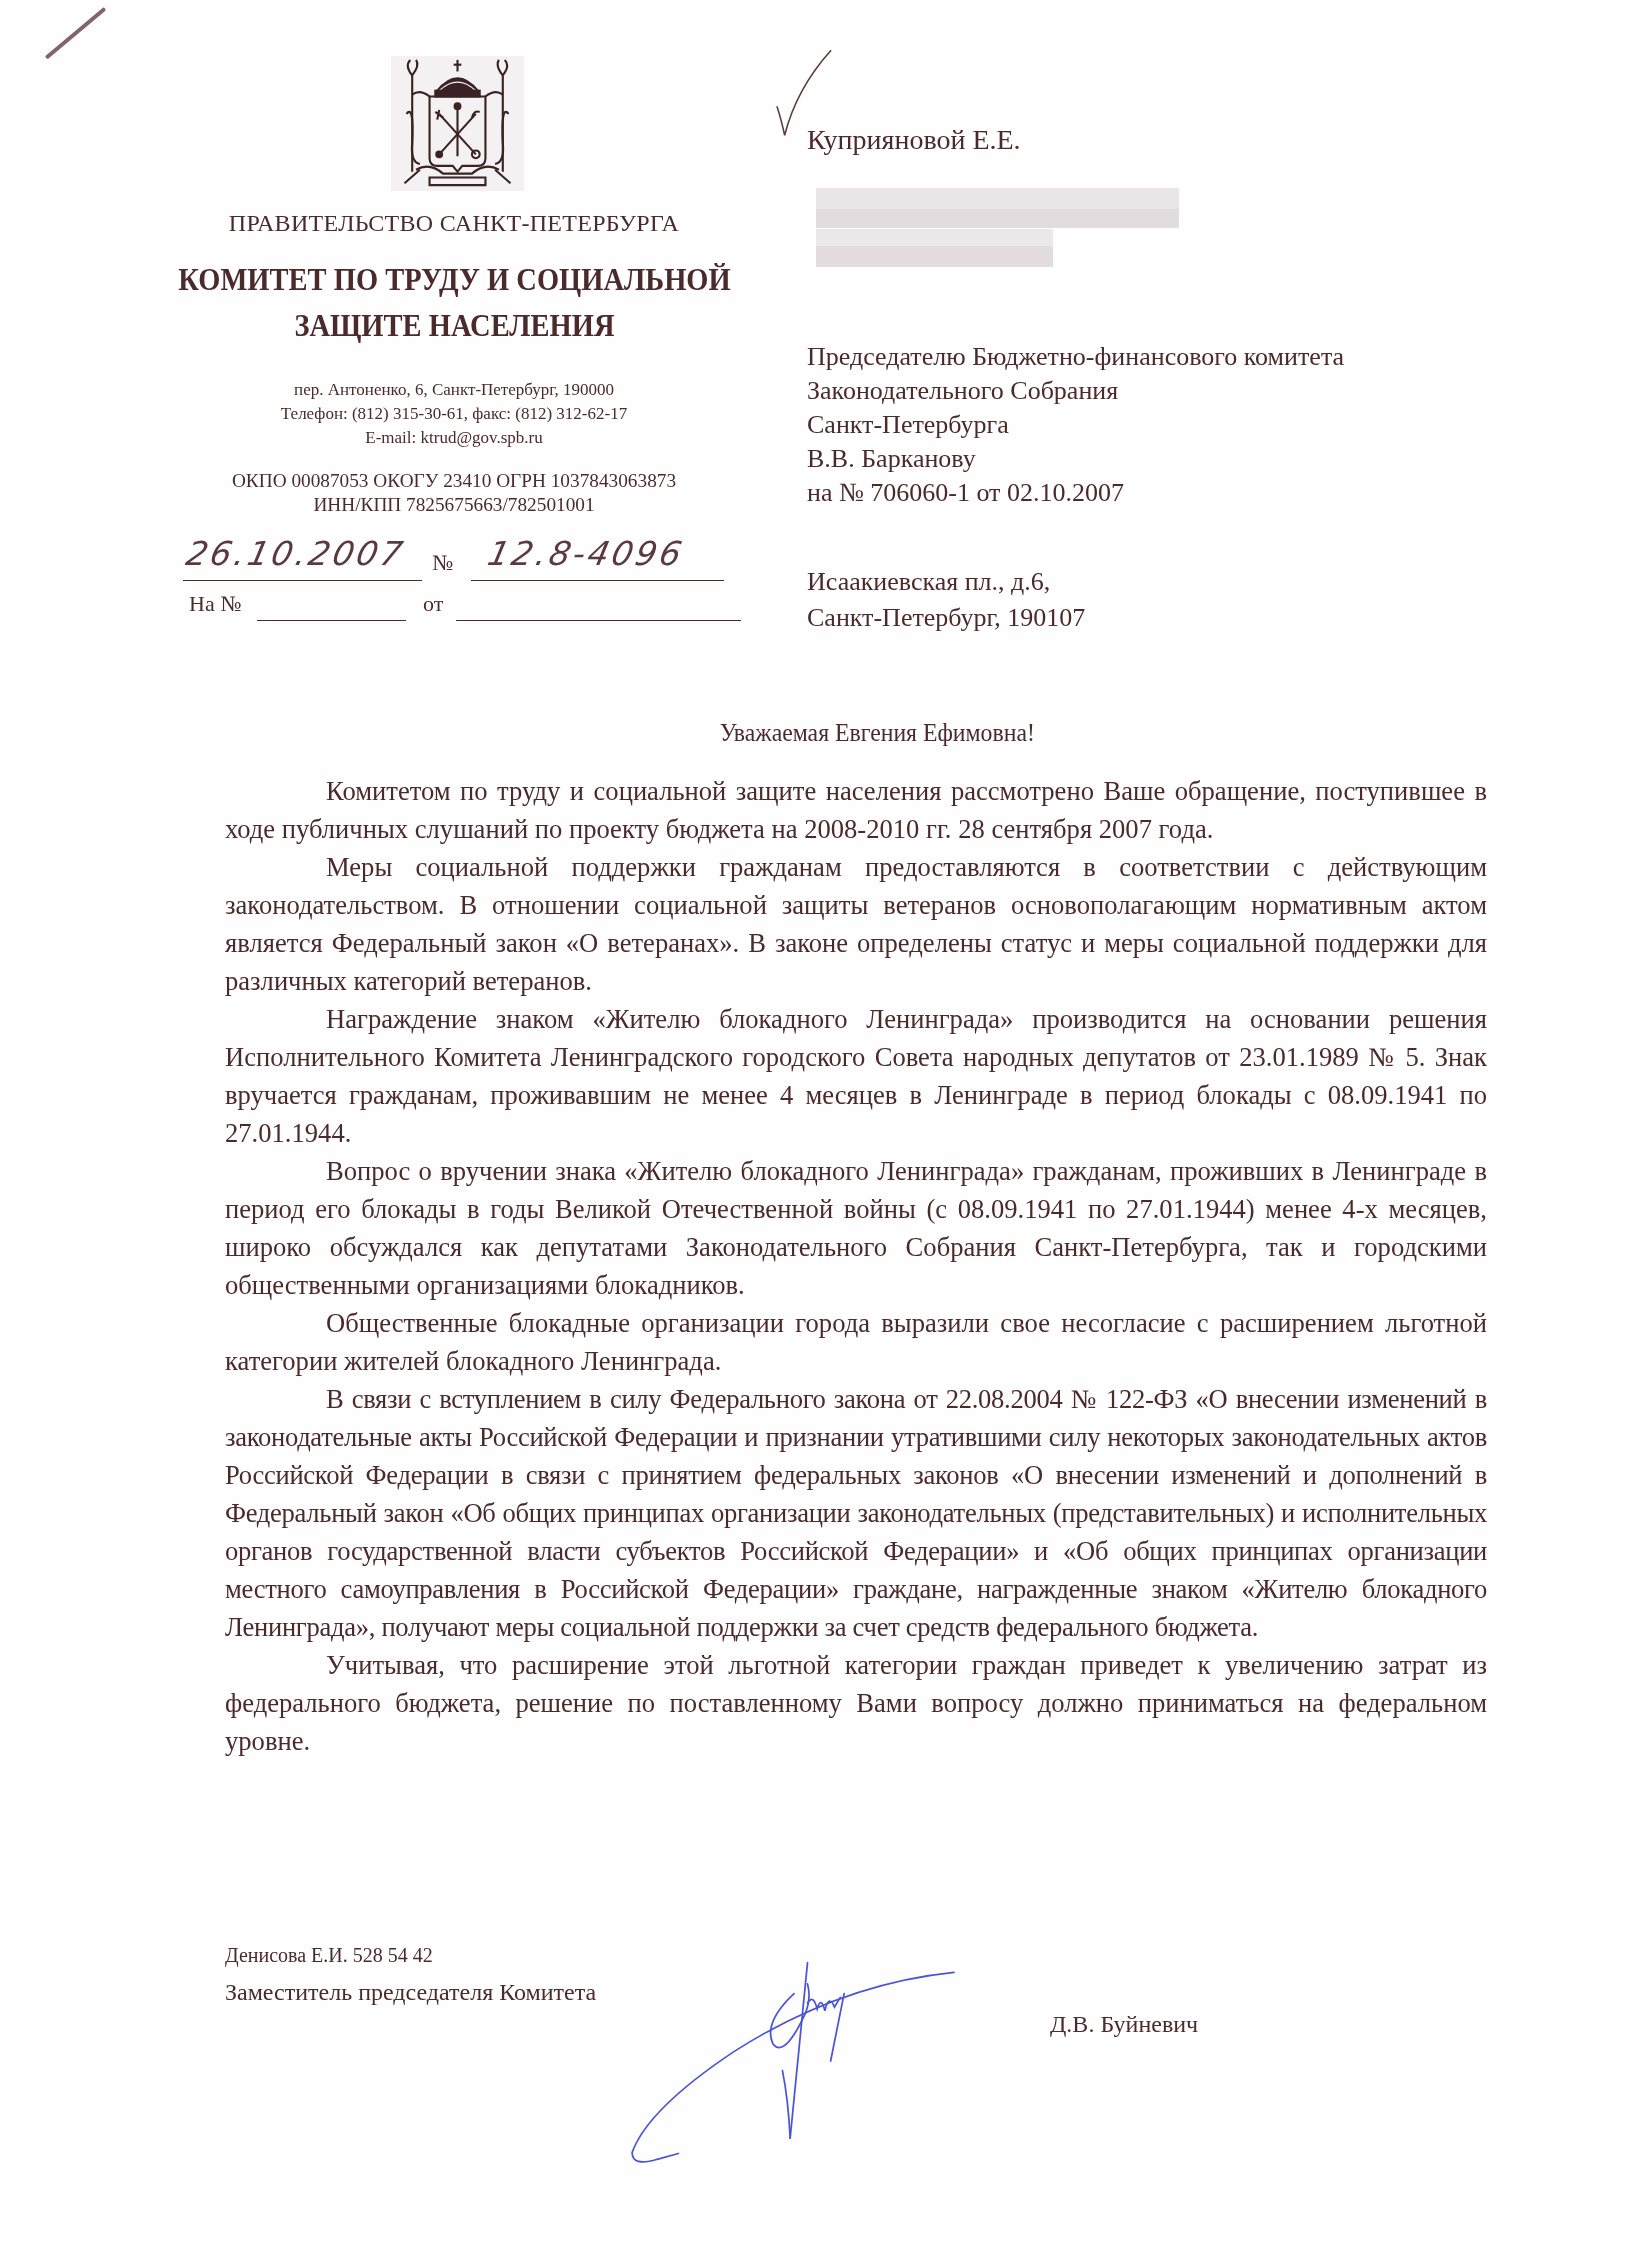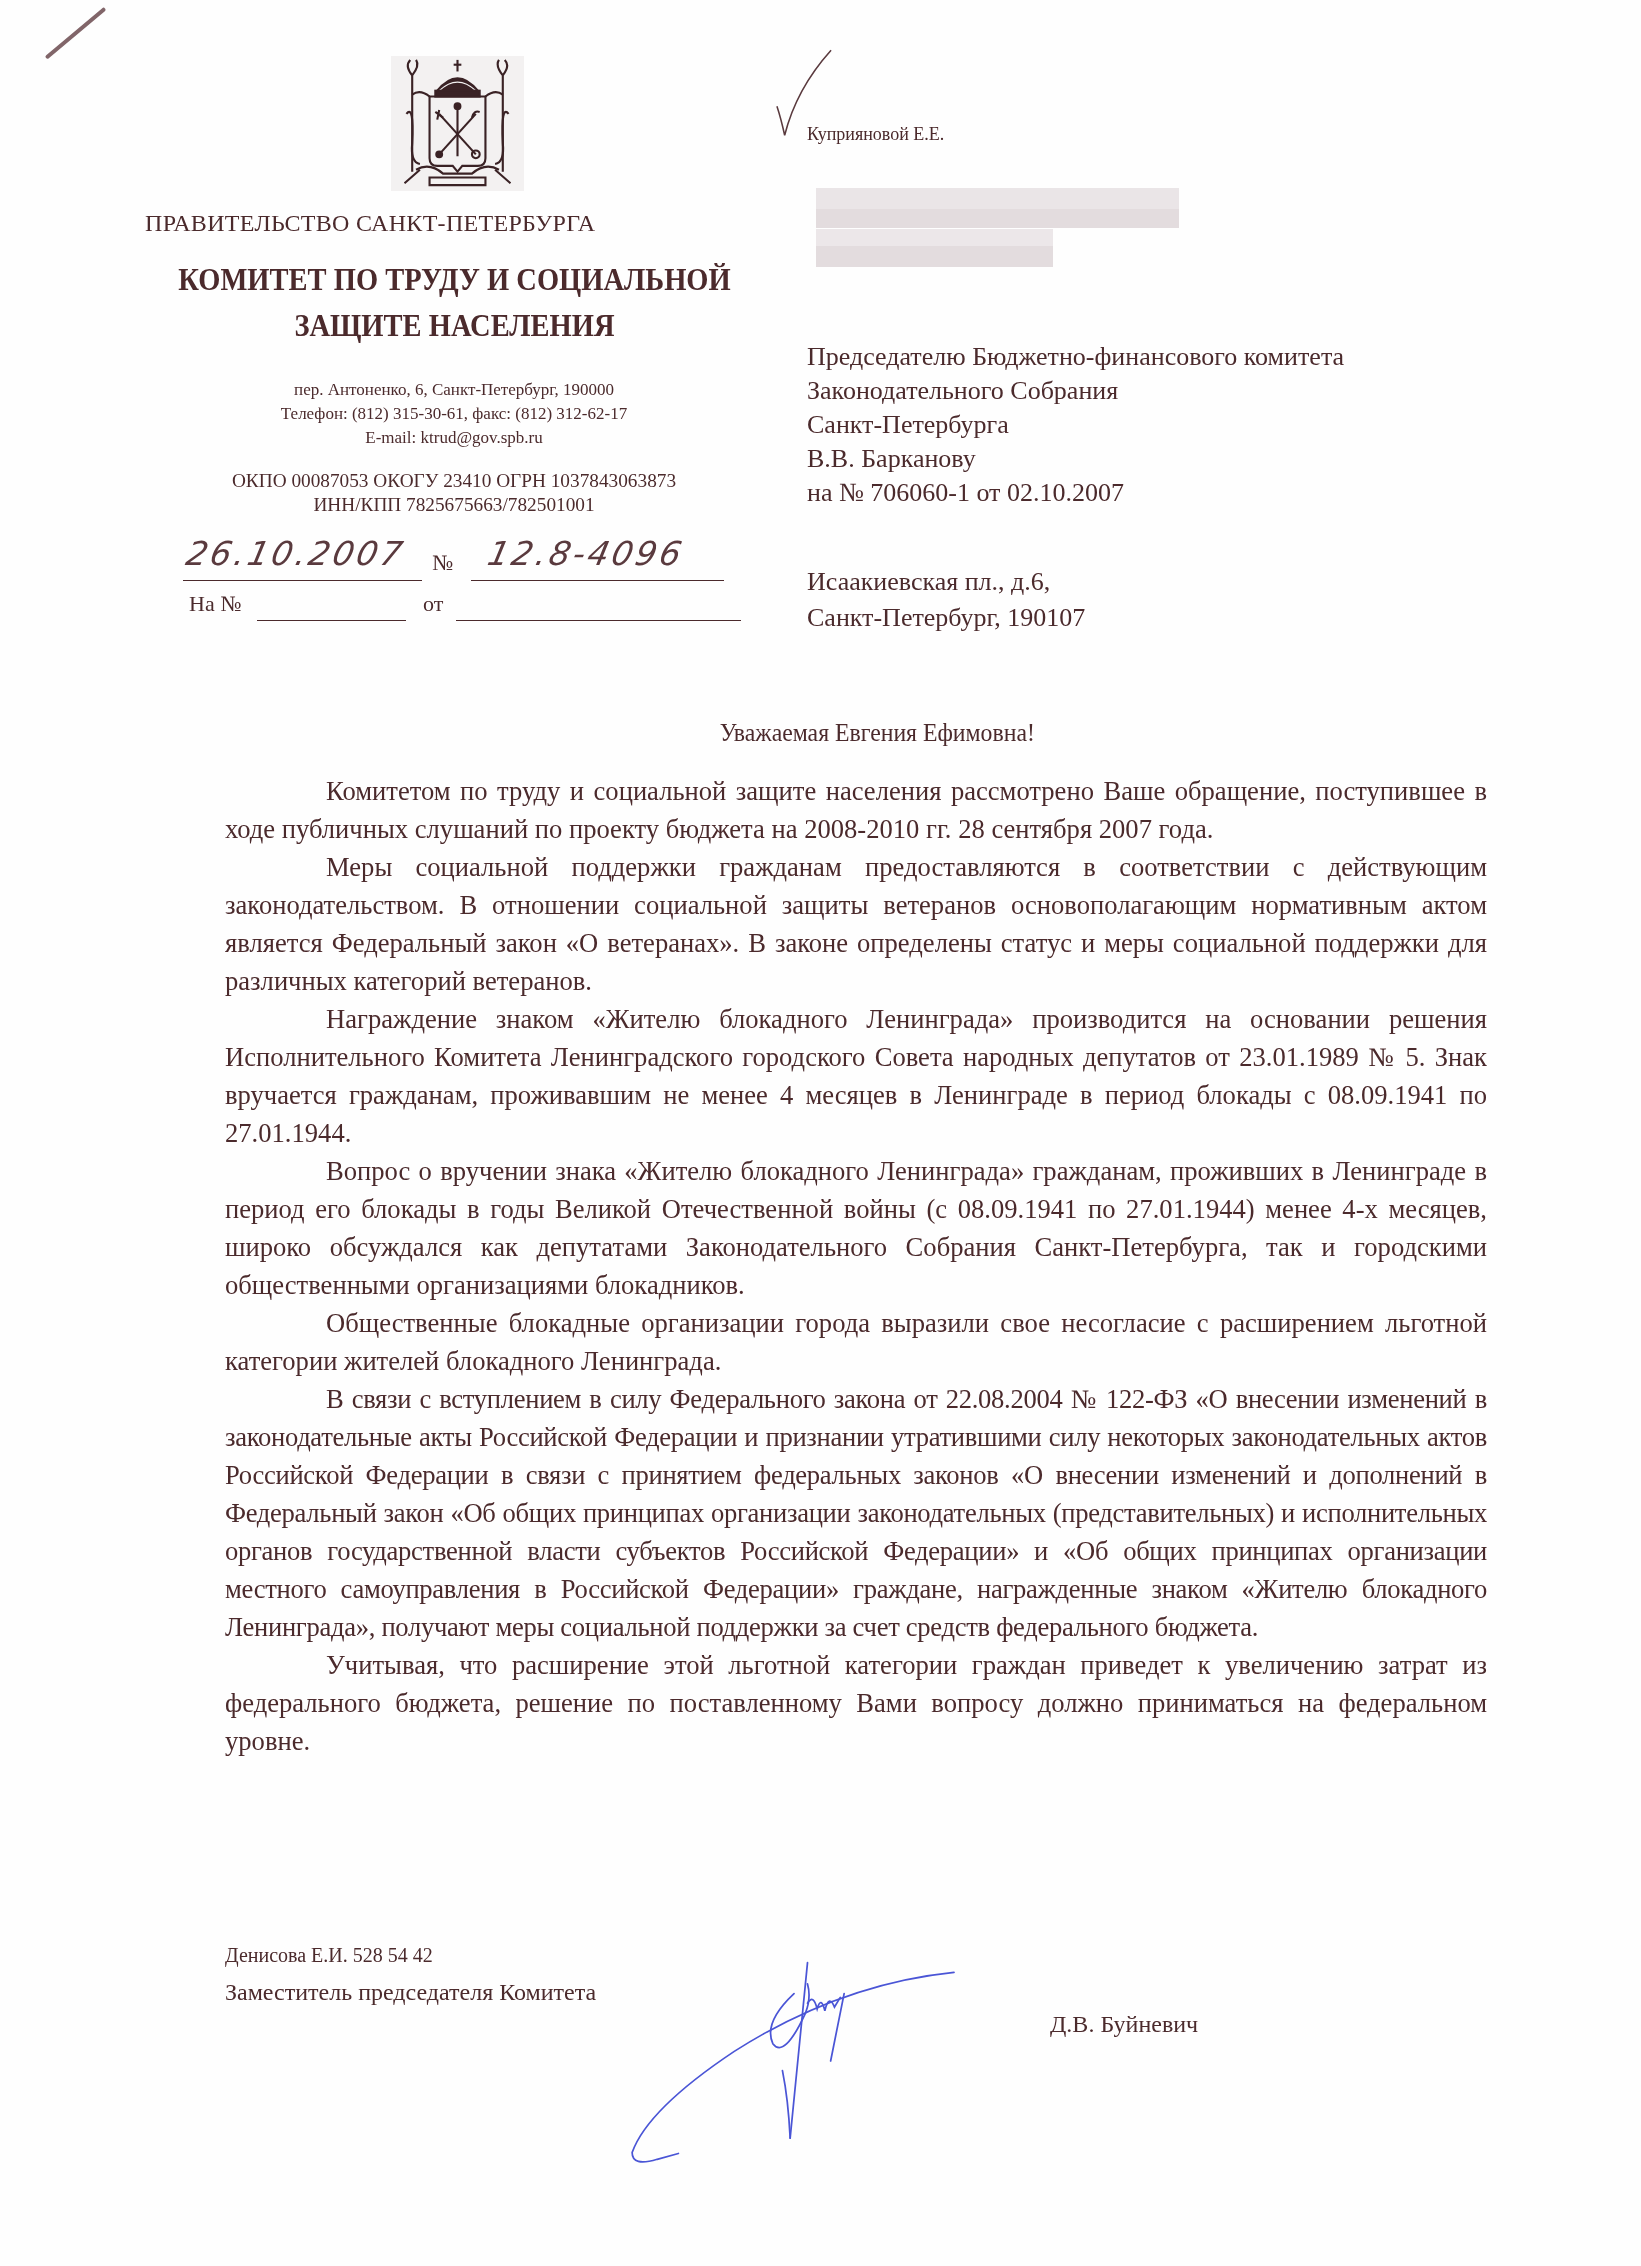--- a/index.html
+++ b/index.html
@@ -7,33 +7,33 @@
     width: 1641px; height: 2266px; background: #fefefe;
     position: relative; overflow: hidden;
     font-family: "Liberation Serif", "DejaVu Serif", serif;
     color: #4b2a2c;
   }
   .abs { position: absolute; }
   .staple { left: 46px; top: 56px; width: 77px; height: 3.9px; background: #6b4a4f; border-radius: 1.9px; transform: rotate(-40deg); transform-origin: left center; opacity: .85; }
 
   
   .emblem { left: 391px; top: 56px; width: 133px; height: 135px; }
-  .hdr-gov { left: 145px; width: 618px; top: 210px; font-size: 24px; letter-spacing: 0.3px; }
+  .hdr-gov { left: 145px; width: 618px; top: 210px; text-align: center; font-size: 24px; letter-spacing: 0.3px; }
   .hdr-com { left: 126px; width: 657px; top: 257px; text-align: center; font-size: 31px; font-weight: bold; line-height: 46px; transform: scaleX(0.92); }
   .hdr-addr { left: 145px; width: 618px; top: 378px; text-align: center; font-size: 17px; line-height: 24px; }
   .hdr-codes { left: 145px; width: 618px; top: 469px; text-align: center; font-size: 19.3px; line-height: 24px; }
   .regline { top: 534px; height: 46px; }
   .hand { font-family: "DejaVu Sans", sans-serif; font-style: italic; font-size: 33px; color: #5a3a3e; letter-spacing: 2.9px; transform: skewX(-12deg); font-weight: 300; }
   .uline { border-bottom: 1.4px solid #4b2a2c; }
   .numsign { font-size: 22px; }
   .nano { top: 591px; font-size: 22px; font-family: Liberation Serif, serif; }
 
   
   .check { left: 775px; top: 21px; width: 58px; height: 126px; }
-  .kupr { left: 807px; top: 124px; font-size: 18px; }
+  .kupr { left: 807px; top: 124px; font-size: 28px; }
   .blur { left: 816px; top: 188px; width: 406px; height: 89px; }
   .blur div { position: absolute; background: #d9d0d3; }
   .addr-right { left: 807px; top: 340px; font-size: 26px; line-height: 34px; }
   .addr-right2 { left: 807px; top: 564px; font-size: 26px; line-height: 36px; }
 
   
   .salut { left: 212px; width: 1303px; top: 719px; text-align: center; font-size: 25px; transform: scaleX(0.95); padding-left: 29px; box-sizing: border-box; }
   .letter { left: 225px; width: 1262px; top: 772px; font-size: 26.6px; line-height: 38px; text-align: justify; }
   .letter p { margin: 0; text-indent: 101px; }
   .letter .narrow { letter-spacing: -0.3px; }

